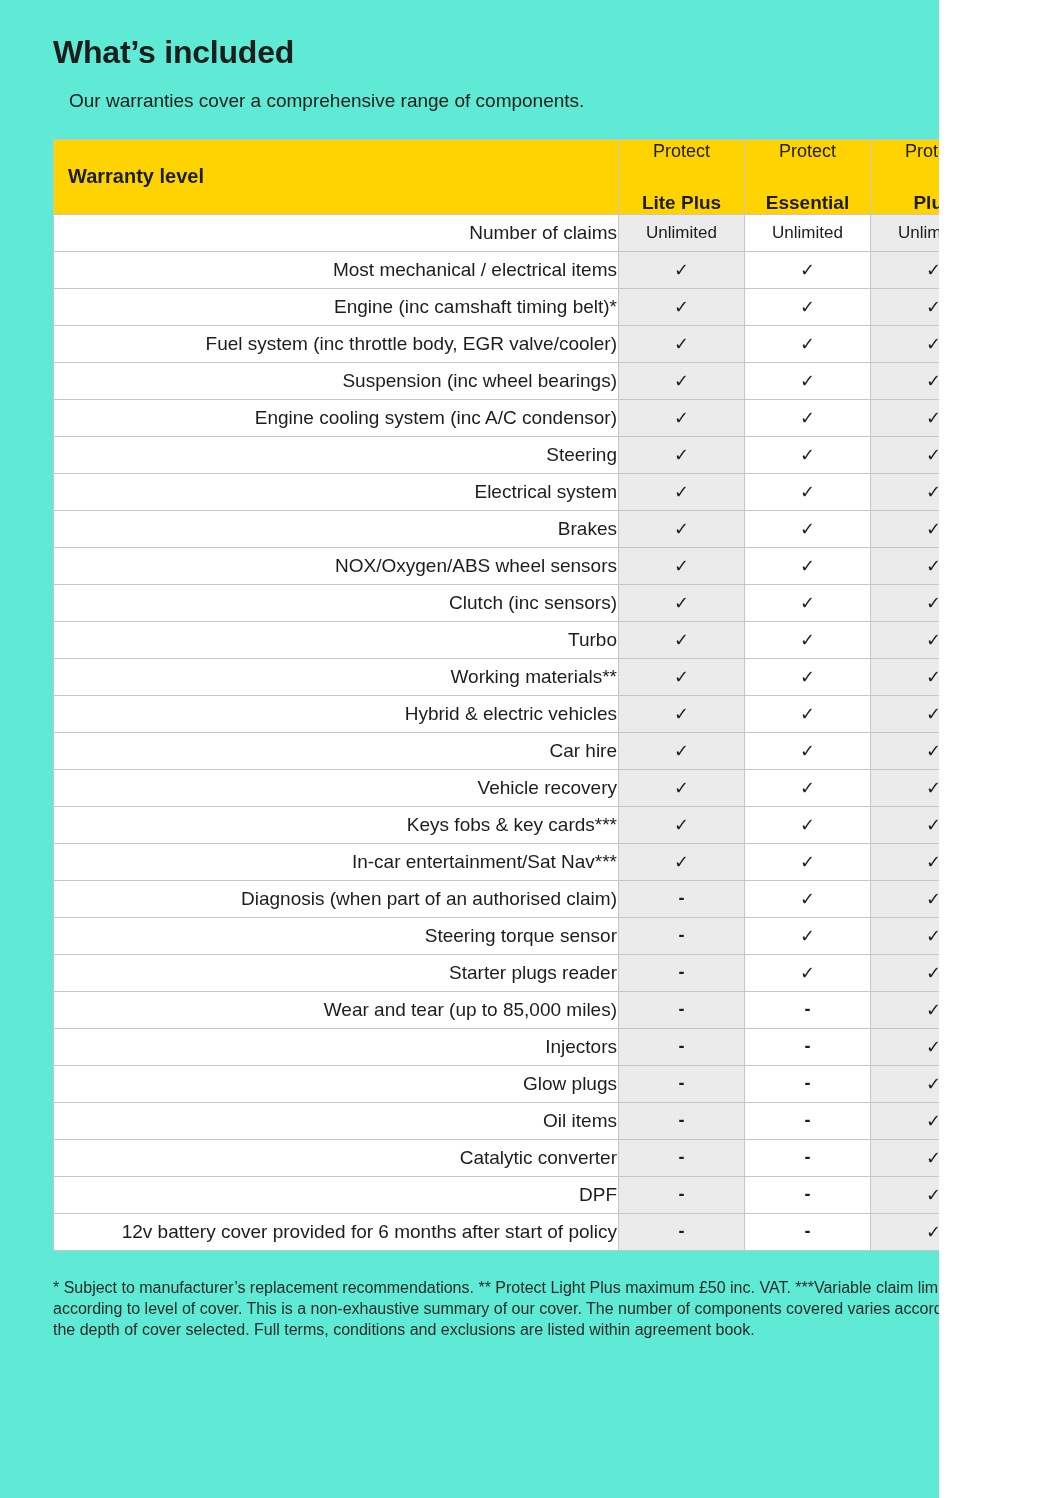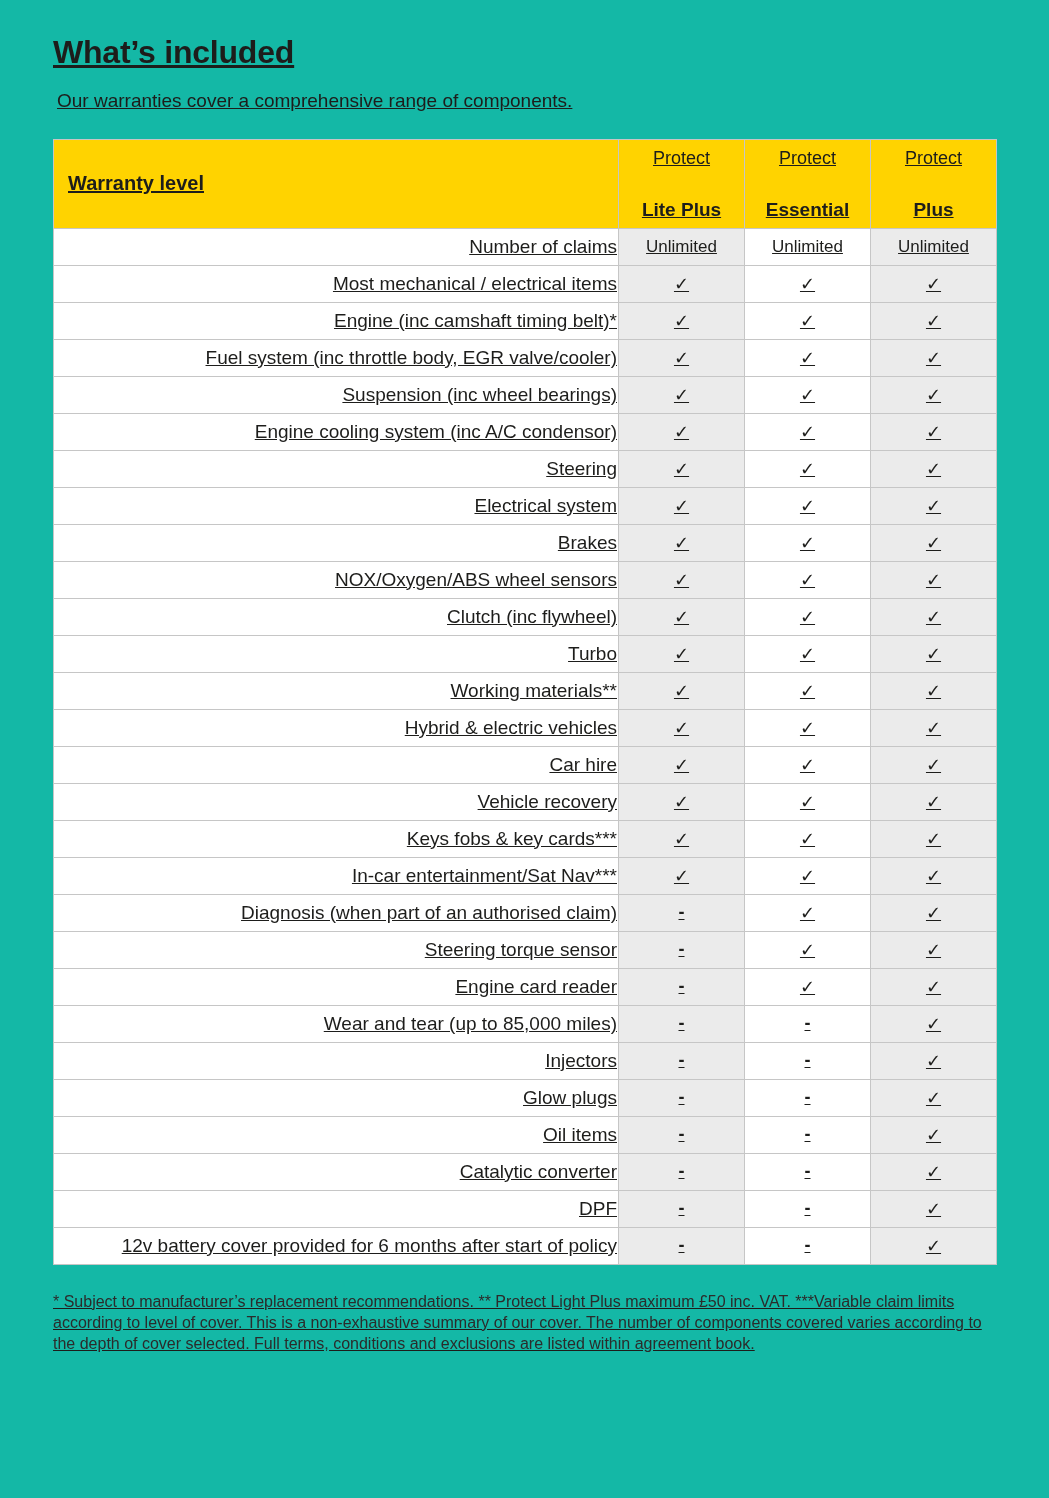--- a/index.html
+++ b/index.html
@@ -3,38 +3,37 @@
 <meta charset="utf-8">
 <style>
   html, body {
     margin: 0;
     padding: 0;
     background: #ffffff;
     font-family: "Liberation Sans", sans-serif;
     color: #1d1d1b;
   }
   .page {
-    width: 1049px;
+    width: 939px;
     height: 1498px;
     box-sizing: border-box;
     padding: 34px 53px 0 53px;
-    background: #14b8a6;
+    background: #5eead4;
     overflow: hidden;
-    text-decoration: underline;
   }
   .page-title {
     font-size: 32px;
     font-weight: 700;
     margin: 0;
     line-height: 1.15;
     letter-spacing: -0.2px;
   }
   .page-subtitle {
     font-size: 19px;
-    margin: 19px 0 26px 4px;
+    margin: 19px 0 26px 16px;
     line-height: 1.2;
   }
   table.warranty {
     border-collapse: collapse;
     table-layout: fixed;
     width: 943px;
   }
   table.warranty th,
   table.warranty td {
     border: 1px solid #c6c6c6;
@@ -48,21 +47,21 @@
     padding-left: 14px;
     font-size: 20px;
     font-weight: 700;
     height: 57px;
   }
   th.tier {
     background: #FFD300;
     border-left: 3px solid #ffffff;
     height: 57px;
     text-align: center;
-    padding: 7px;
+    padding: 0;
   }
   th.tier .brand {
     display: block;
     font-weight: 400;
     font-size: 18px;
     line-height: 23px;
   }
   th.tier .tier-name {
     display: block;
     font-weight: 700;
@@ -190,21 +189,21 @@
           <td class="val check">✓</td>
           <td class="val check">✓</td>
         </tr>
         <tr>
           <td class="label">NOX/Oxygen/ABS wheel sensors</td>
           <td class="val check">✓</td>
           <td class="val check">✓</td>
           <td class="val check">✓</td>
         </tr>
         <tr>
-          <td class="label">Clutch (inc flywheel)</td>
+          <td class="label">Clutch (inc sensors)</td>
           <td class="val check">✓</td>
           <td class="val check">✓</td>
           <td class="val check">✓</td>
         </tr>
         <tr>
           <td class="label">Turbo</td>
           <td class="val check">✓</td>
           <td class="val check">✓</td>
           <td class="val check">✓</td>
         </tr>
@@ -250,21 +249,21 @@
           <td class="val check">✓</td>
           <td class="val check">✓</td>
         </tr>
         <tr>
           <td class="label">Steering torque sensor</td>
           <td class="val dash">-</td>
           <td class="val check">✓</td>
           <td class="val check">✓</td>
         </tr>
         <tr>
-          <td class="label">Engine card reader</td>
+          <td class="label">Starter plugs reader</td>
           <td class="val dash">-</td>
           <td class="val check">✓</td>
           <td class="val check">✓</td>
         </tr>
         <tr>
           <td class="label">Wear and tear (up to 85,000 miles)</td>
           <td class="val dash">-</td>
           <td class="val dash">-</td>
           <td class="val check">✓</td>
         </tr>

